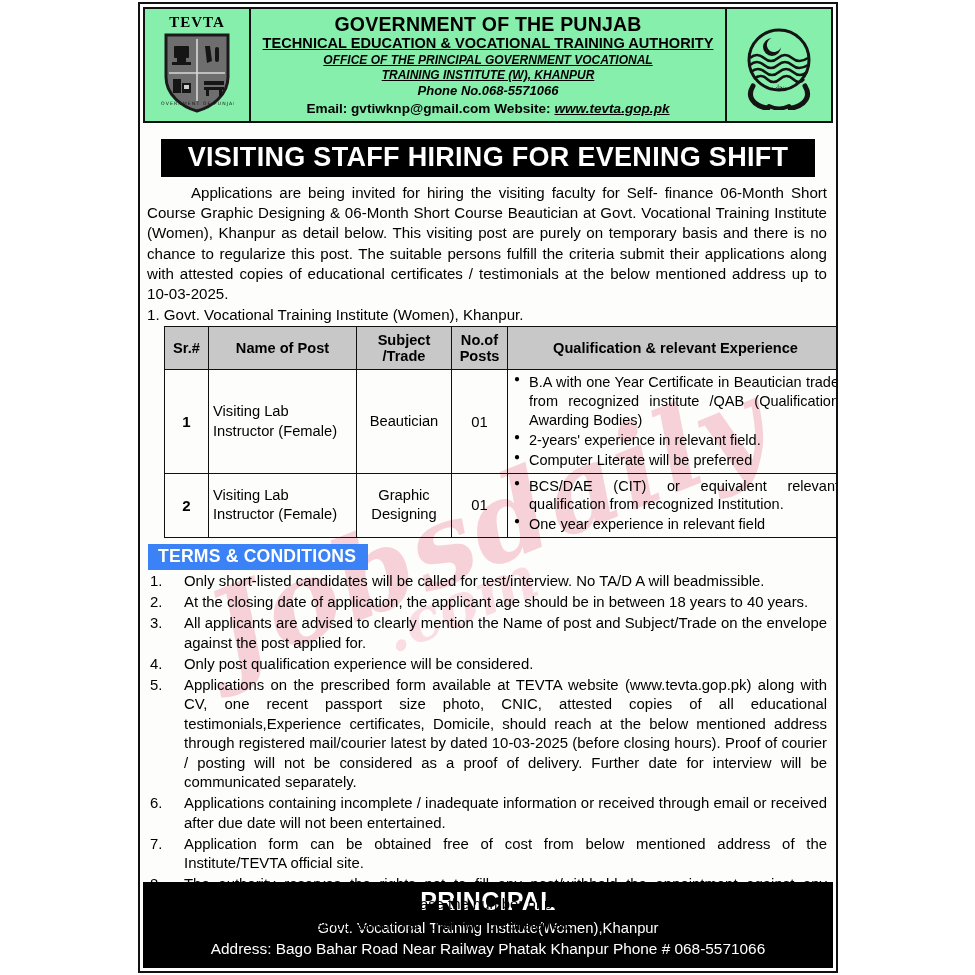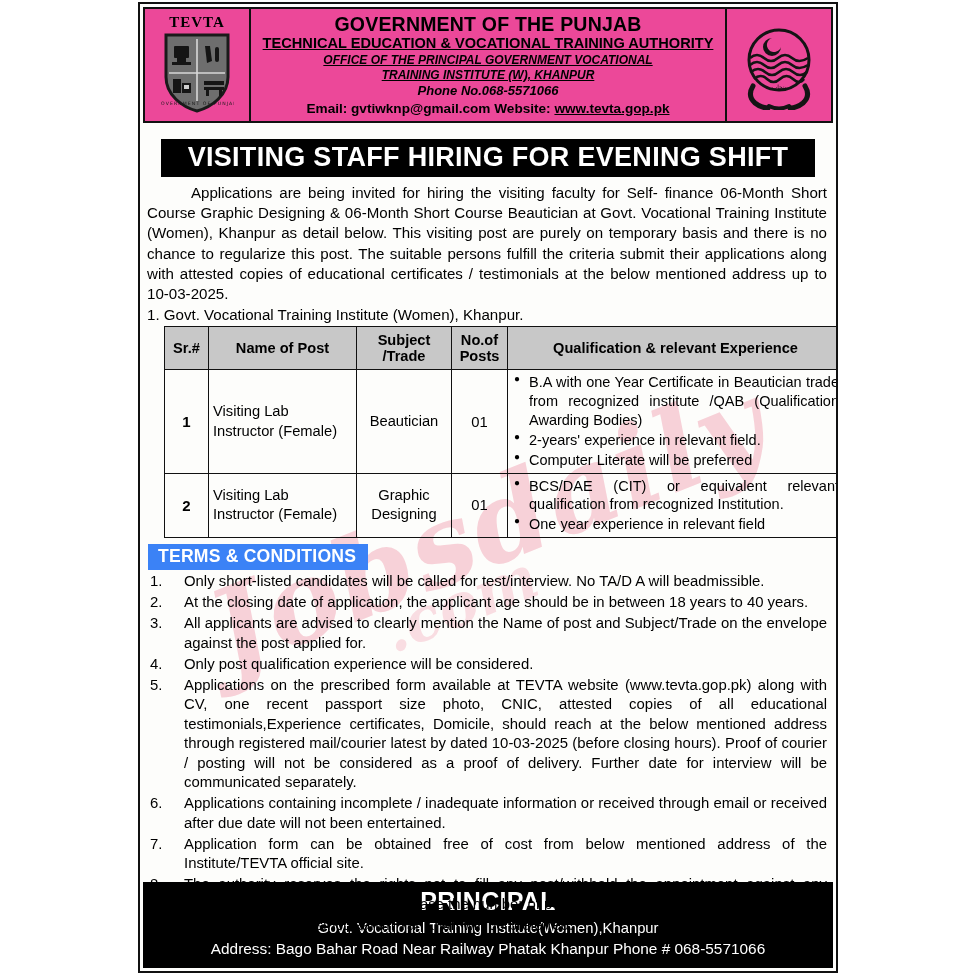--- a/index.html
+++ b/index.html
@@ -67,21 +67,21 @@
   }
   .content-layer { position: relative; z-index: 10; }
 
   
   #header-box {
     display: flex;
     align-items: stretch;
     border: 2px solid #111;
     box-sizing: border-box;
     height: 116px;
-    background: #ec4899;
+    background: #86efac;
   }
   .logo-cell {
     width: 106px;
     flex: 0 0 106px;
     display: flex;
     align-items: center;
     justify-content: center;
     border-right: 2px solid #111;
     box-sizing: border-box;
   }
@@ -127,21 +127,21 @@
     font-style: italic;
     line-height: 1.3;
     color: #000;
   }
   .h-l6 {
     font-size: 13.6px;
     font-weight: 600;
     line-height: 1.3;
     color: #000;
   }
-  .h-l6 u { text-decoration: underline; }
+  .h-l6 u { text-decoration: underline; font-style: italic; }
 
   
   #banner {
     margin: 16px 18px 0 18px;
     background: #000;
     color: #fff;
     text-align: center;
     font-size: 27px;
     font-weight: 700;
     letter-spacing: .3px;

